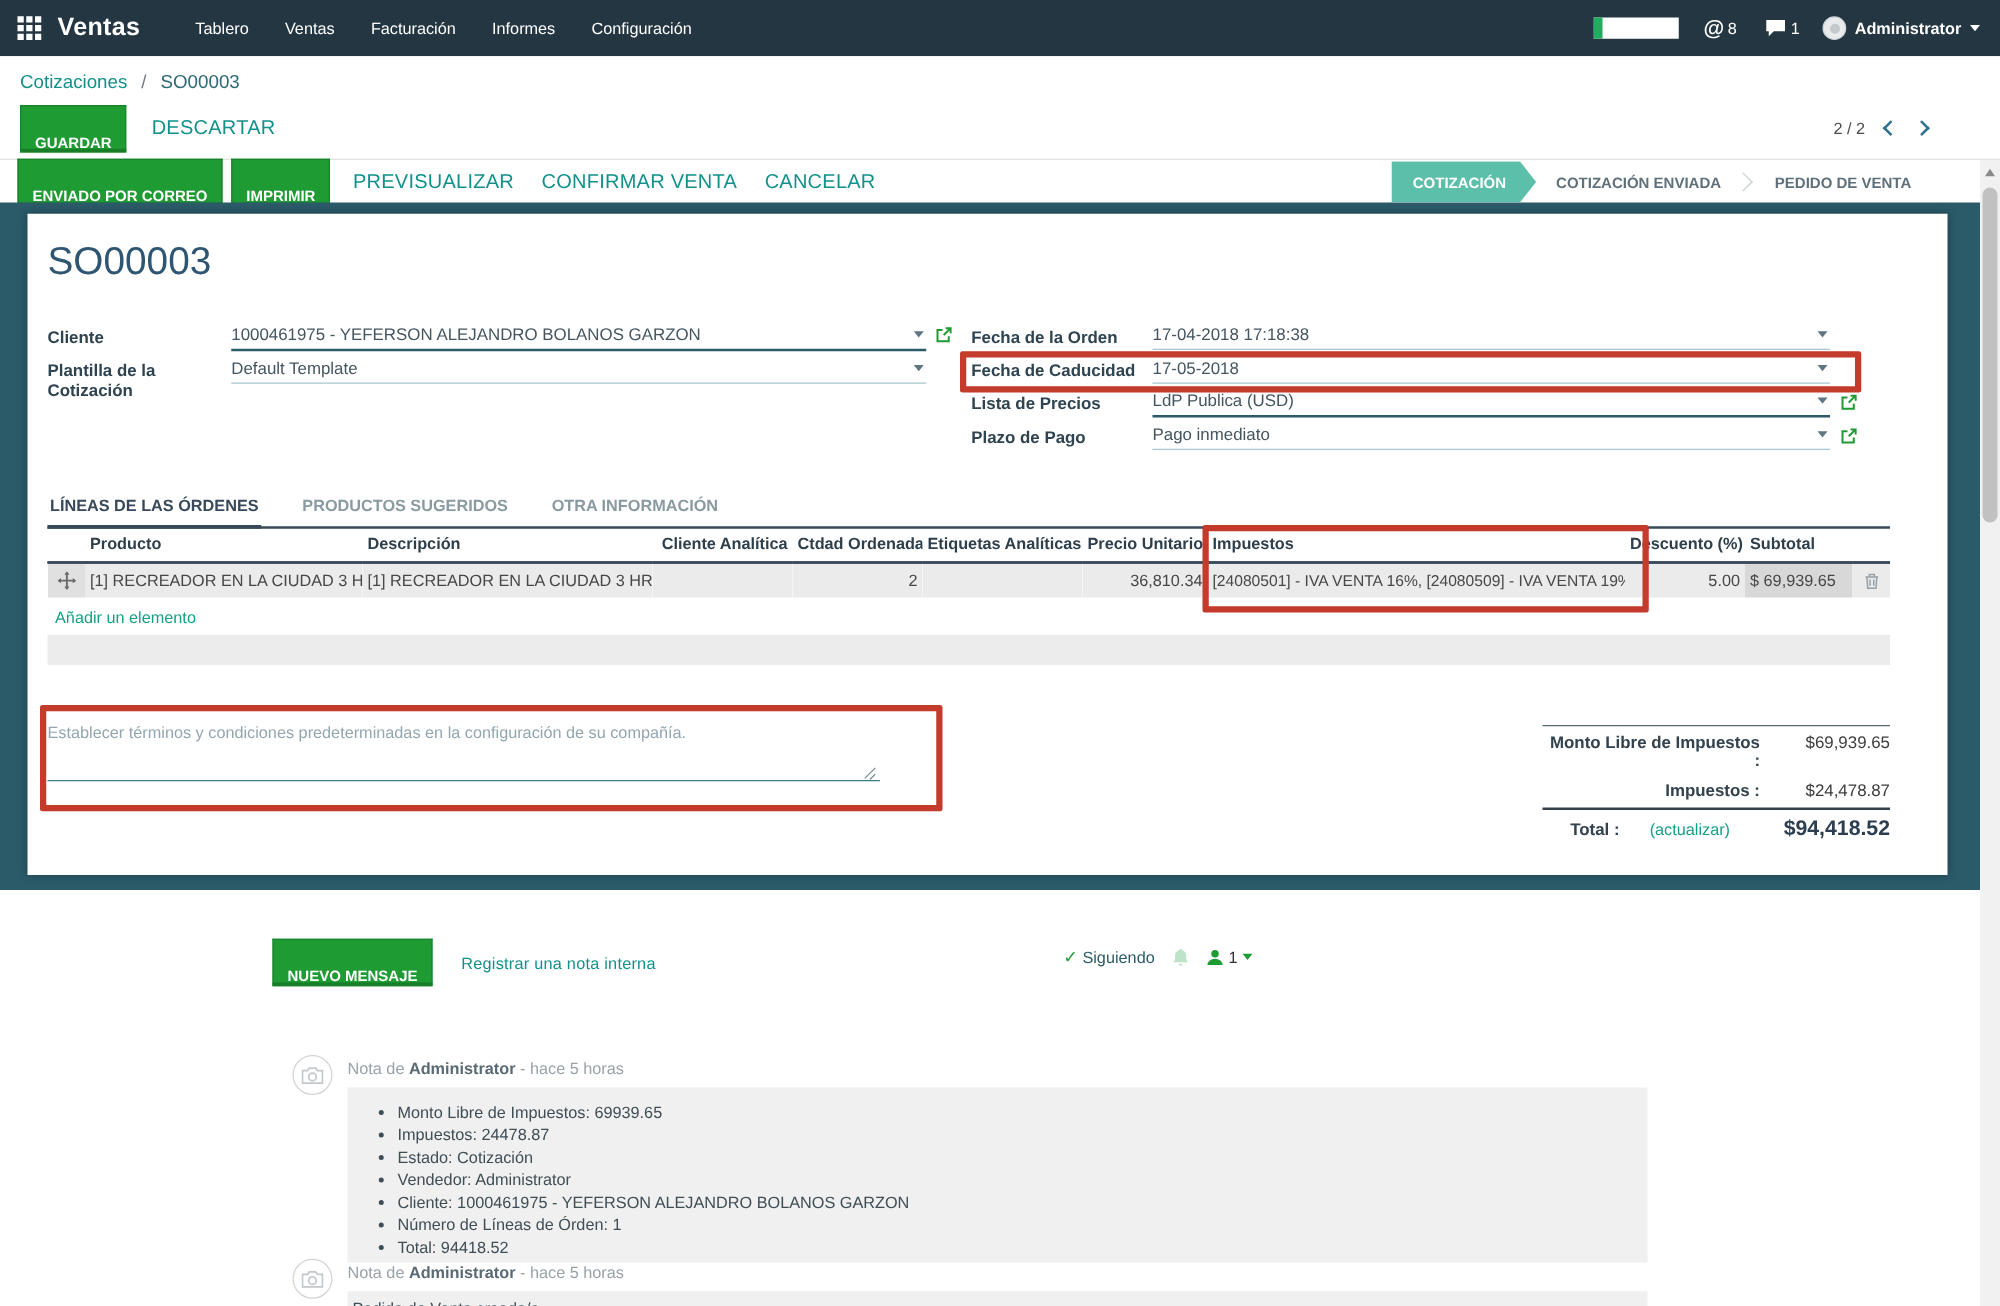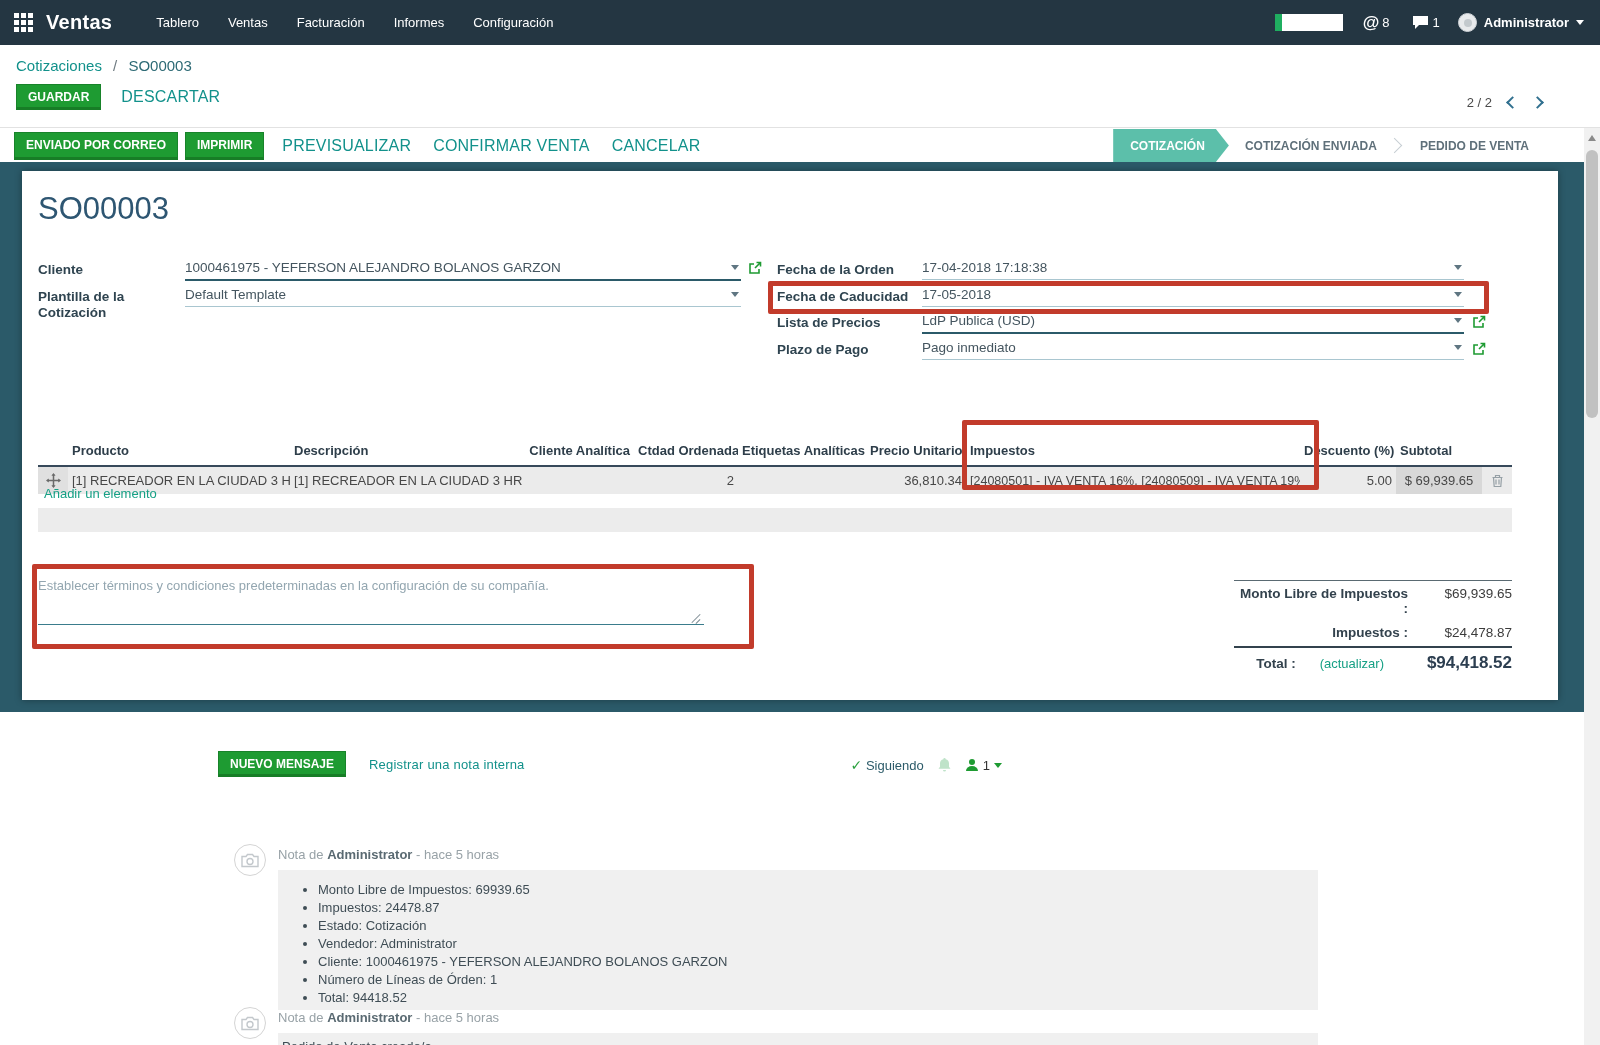--- a/index.html
+++ b/index.html
@@ -28,21 +28,21 @@
   .caret-down { width:0; height:0; border-left:4px solid transparent; border-right:4px solid transparent; border-top:5px solid #fff; }
 
   
   .control-panel { position:absolute; top:45px; left:0; width:1600px; height:83px; background:#fff;
                    border-bottom:1px solid #e2e2e2; padding:12px 16px 0; }
   .breadcrumb { font-size:15px; }
   .bc-parent { color:#12918b; cursor:pointer; }
   .bc-sep { color:#6e7a80; margin:0 7px; }
   .bc-current { color:#2d6a75; }
   .cp-buttons { margin-top:10px; display:flex; align-items:center; gap:20px; }
-  .btn-green { background:#1e9b32; color:#fff; font-weight:bold; font-size:12px; padding:0 11px; height:26px;
+  .btn-green { background:#1e9b32; color:#fff; font-weight:bold; font-size:12px; padding:17px 11px; height:26px;
                line-height:24px; border:1px solid #18832a; border-bottom:3px solid #177d26; cursor:pointer; display:inline-block; }
   .link-teal { color:#12918b; font-size:16px; font-weight:normal; letter-spacing:.2px; cursor:pointer; }
   .pager { position:absolute; right:58px; top:50px; display:flex; align-items:center; gap:16px; font-size:13px; color:#4a4a4a; }
   .chev { width:9px; height:9px; display:inline-block; cursor:pointer; }
   .chev-left { border-left:2px solid #31708f; border-bottom:2px solid #31708f; transform:rotate(45deg); }
   .chev-right { border-right:2px solid #31708f; border-top:2px solid #31708f; transform:rotate(45deg); }
 
   
   .action-bar { position:absolute; top:129px; left:0; width:1584px; height:33px; background:#fff;
                 display:flex; align-items:center; padding-left:14px; }
@@ -70,28 +70,28 @@
   .u-dark { border-bottom:2px solid #2b5a69; }
   .ext-ico { position:absolute; width:14px; height:14px; cursor:pointer; }
 
   
   .tabs { position:absolute; left:16px; top:226px; width:1474px; border-bottom:2px solid #37495a;
           display:flex; gap:31px; font-size:13px; font-weight:bold; }
   .tab { padding:0 2px 8px; cursor:pointer; color:#8a9aa1; }
   .tab.active { color:#37495a; border-bottom:3px solid #37495a; margin-bottom:-2px; }
 
   
-  .olines { position:absolute; left:16px; top:268px; width:1474px; border-collapse:collapse;
+  .olines { position:absolute; left:16px; top:252px; width:1474px; border-collapse:collapse;
             table-layout:fixed; font-size:13px; }
   .olines th { color:#2e3e4a; font-weight:bold; text-align:left; padding:4px 4px 7px; white-space:nowrap;
                border-bottom:2px solid #37495a; overflow:hidden; }
   .olines th.num, .olines td.num { text-align:right; }
   .olines td { background:#ebebeb; padding:6px 4px; color:#474747; white-space:nowrap; overflow:hidden; cursor:pointer; }
   td.dragc { background:#e0e0e0; text-align:center; padding:4px 0; }
-  td.subc { background:#d8d8d8; text-align:center; }
+  td.subc { background:#d8d8d8; text-align:left; }
   td.trashc { text-align:center; }
   .add-line { position:absolute; left:22px; top:315px; font-size:13px; color:#16a085; cursor:pointer; }
   .empty-strip { position:absolute; left:16px; top:337px; width:1474px; height:24px; background:#ececec; }
 
   
   .terms { position:absolute; left:16px; top:403px; width:688px; height:52px; cursor:text; }
   .terms-text { font-size:13px; color:#93a6b0; padding-top:4px; }
   .terms-line { position:absolute; left:0; top:50px; width:666px; border-bottom:1px solid #3a7c8c; }
   .rsz { position:absolute; left:652px; top:38px; width:12px; height:12px; }
   .rsz::before, .rsz::after { content:""; position:absolute; background:#7c8b92; height:1px; transform:rotate(-45deg); }
@@ -269,20 +269,25 @@
     <div class="fld-label" style="left:755px; top:171px; width:145px">Plazo de Pago</div>
     <div class="fld-value" style="left:900px; top:169px; width:542px">
       <span class="v">Pago inmediato</span>
         <span class="tri"></span>
     </div>
     <svg class="ext-ico" style="left:1450px; top:171px" viewBox="0 0 14 14">
       <path d="M11 8 v4 H2 V3 h4" fill="none" stroke="#1e9b32" stroke-width="1.6"></path>
       <path d="M7 7 L12.5 1.5 M8.5 1.5 h4 v4" fill="none" stroke="#1e9b32" stroke-width="1.6"></path>
     </svg>
 
+    <div class="tabs">
+      <span class="tab active">LÍNEAS DE LAS ÓRDENES</span>
+      <span class="tab">PRODUCTOS SUGERIDOS</span>
+      <span class="tab">OTRA INFORMACIÓN</span>
+    </div>
 
     <table class="olines">
       <colgroup>
         <col style="width:30px">
           <col style="width:222px">
           <col style="width:232px">
           <col style="width:112px">
         <col style="width:104px">
           <col style="width:128px">
           <col style="width:100px">

